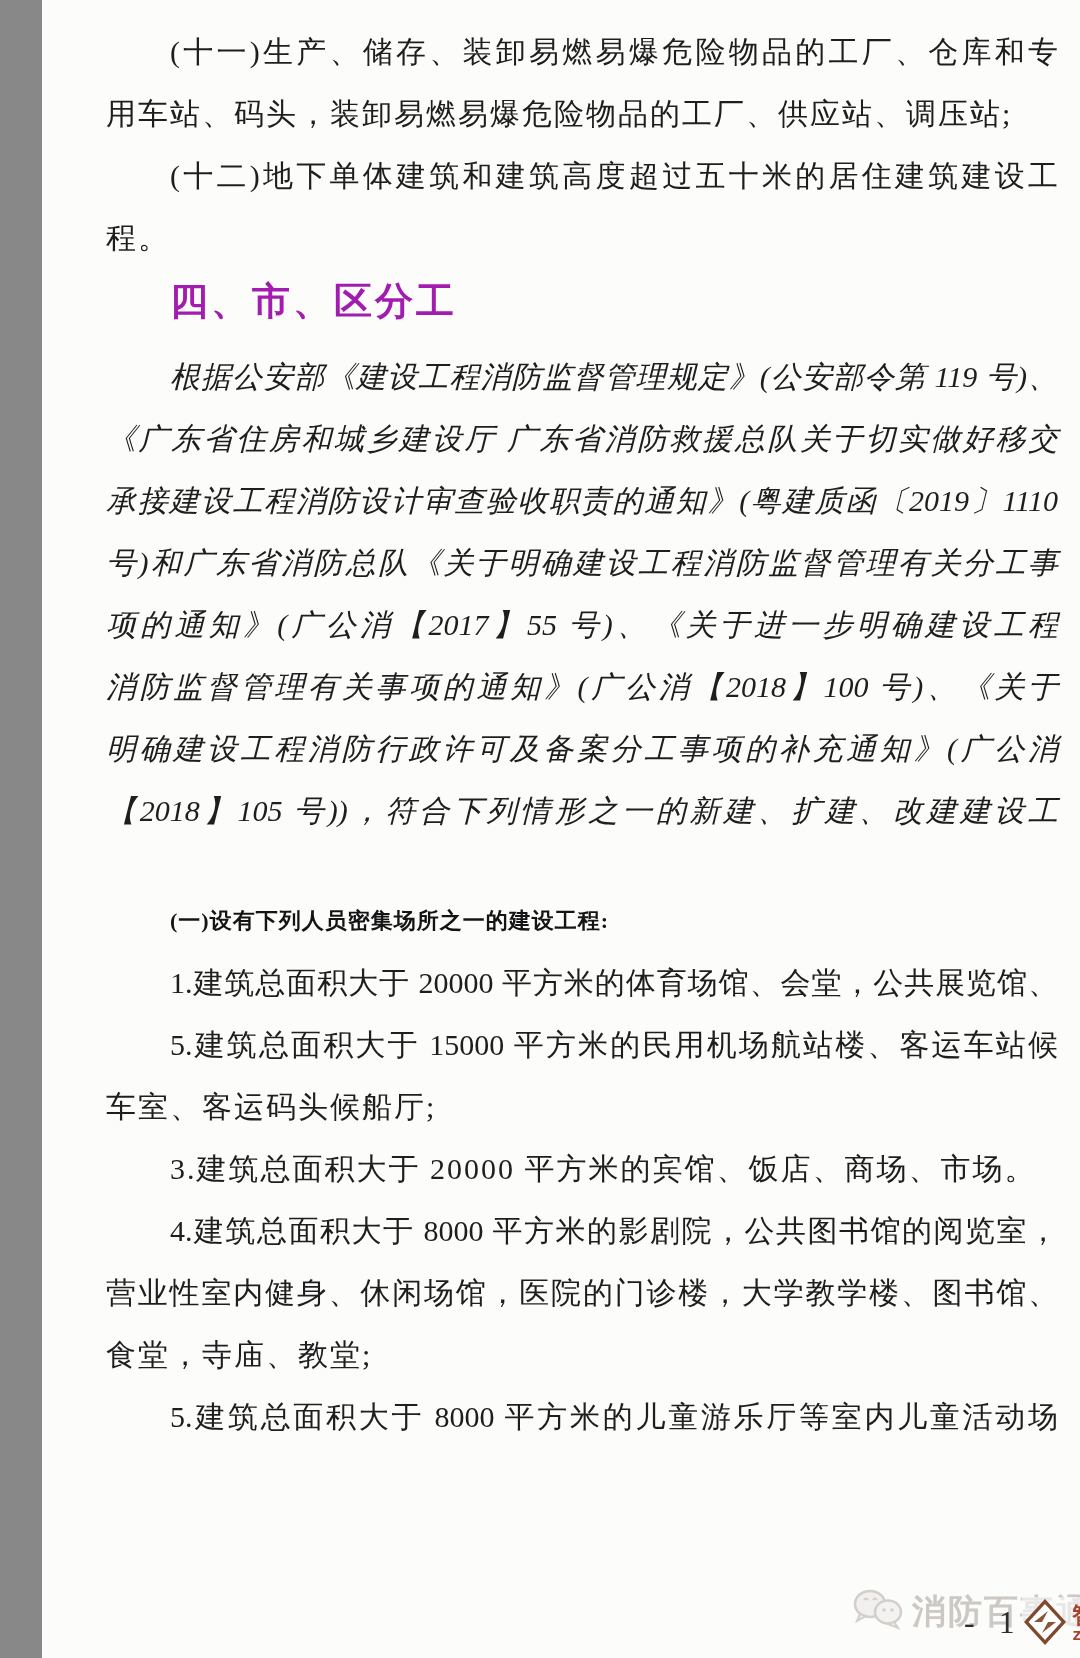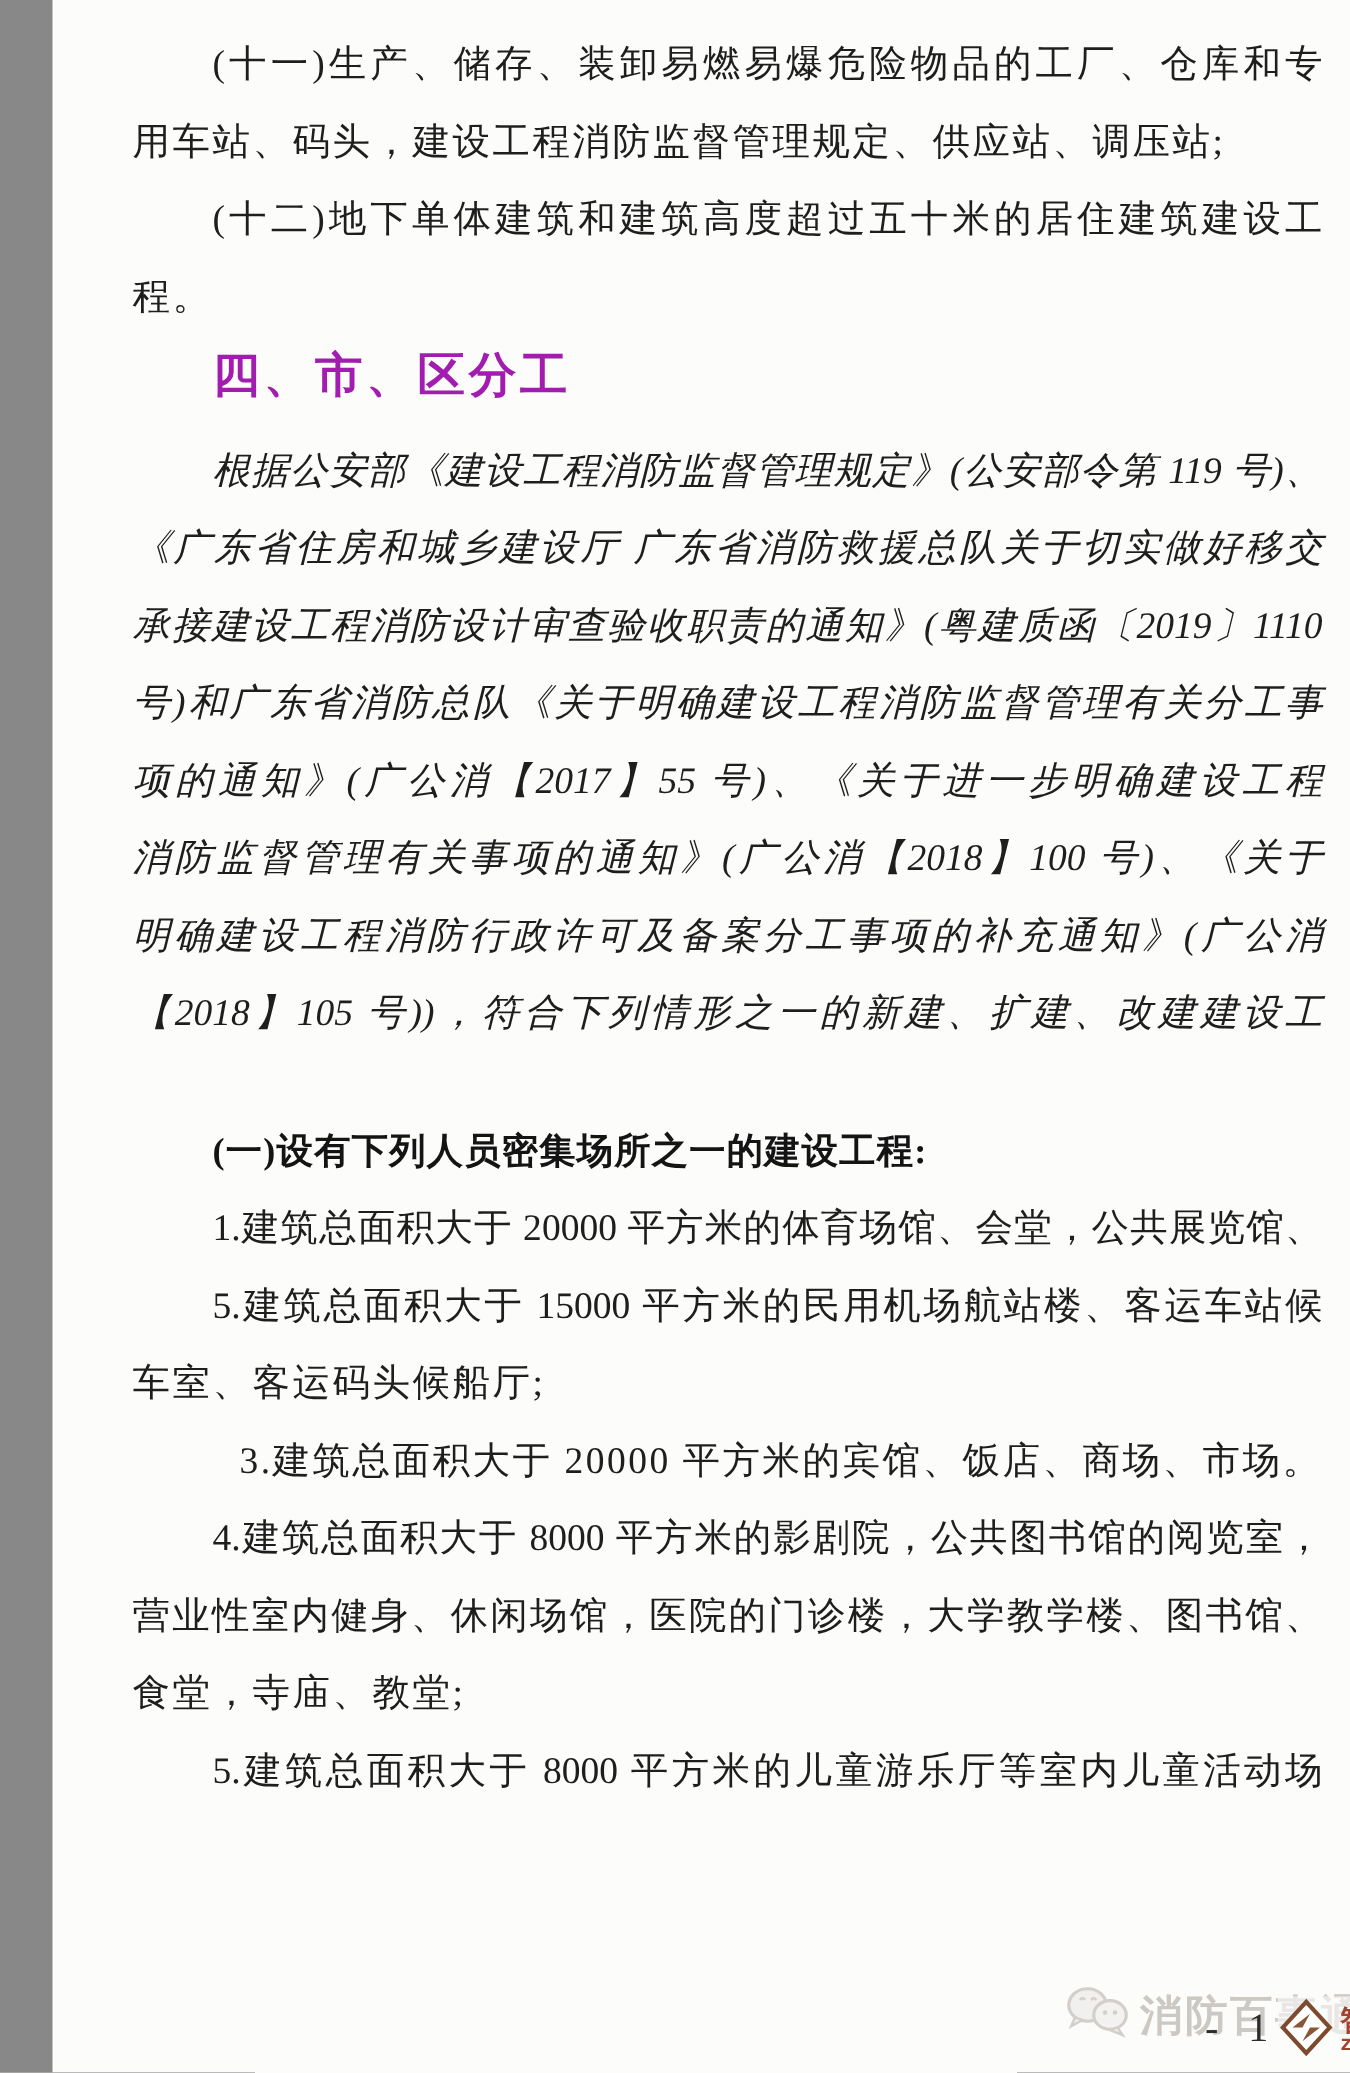--- a/index.html
+++ b/index.html
@@ -22,34 +22,34 @@
     letter-spacing:2px;
     white-space:normal;
     overflow:visible;
   }
   .j {
     text-align:justify;
     text-align-last:justify;
     text-justify:inter-character;
     letter-spacing:0;
   }
-  .indent { text-indent:64px;text-align:right; }
+  .indent { text-indent:64px; }
   .heading {
     margin:0; height:64px; line-height:64px;
     font-family:"Liberation Sans","DejaVu Sans",sans-serif;
     font-size:38px; font-weight:700;
     letter-spacing:3px;
     text-indent:64px;
     color:#a21caf;
   }
   .para { margin-top:13px;font-style:italic; }
   .subheading {
     margin:48px 0 0 0;
     height:62px; line-height:62px;
-    font-size:29px; font-weight:700;
+    font-size:22px; font-weight:700;
     letter-spacing:1px;
     text-indent:64px;
     color:#141414;
   }
   
   .footer { position:absolute; left:0; top:0; width:1080px; height:1658px; pointer-events:none; }
   .watermark {
     position:absolute; left:808px; top:1586px;
     display:flex; align-items:center; gap:6px;
     z-index:1;
@@ -84,21 +84,21 @@
   }
 </style>
 </head>
 <body>
 
 <div class="doc">
 
   <div class="flow">
 
     <div class="line j indent">(十一)生产、储存、装卸易燃易爆危险物品的工厂、仓库和专</div>
-    <div class="line">用车站、码头，建设工程消防监督管理规定、供应站、调压站;</div>
+    <div class="line">用车站、码头，装卸易燃易爆危险物品的工厂、供应站、调压站;</div>
 
     <div class="line j indent">(十二)地下单体建筑和建筑高度超过五十米的居住建筑建设工</div>
     <div class="line">程。</div>
 
     <h2 class="heading">四、市、区分工</h2>
 
     <div class="para">
       <div class="line j indent">根据公安部《建设工程消防监督管理规定》(公安部令第 119 号)、</div>
       <div class="line j">《广东省住房和城乡建设厅 广东省消防救援总队关于切实做好移交</div>
       <div class="line j">承接建设工程消防设计审查验收职责的通知》(粤建质函〔2019〕1110</div>

